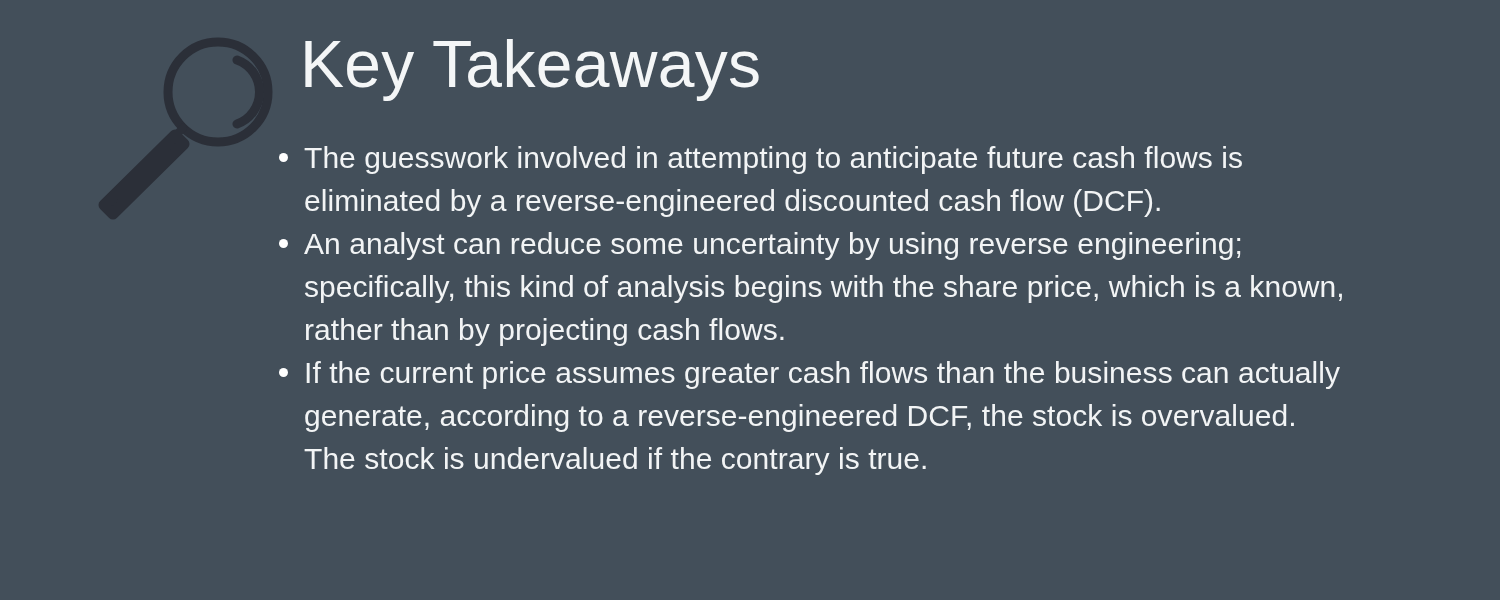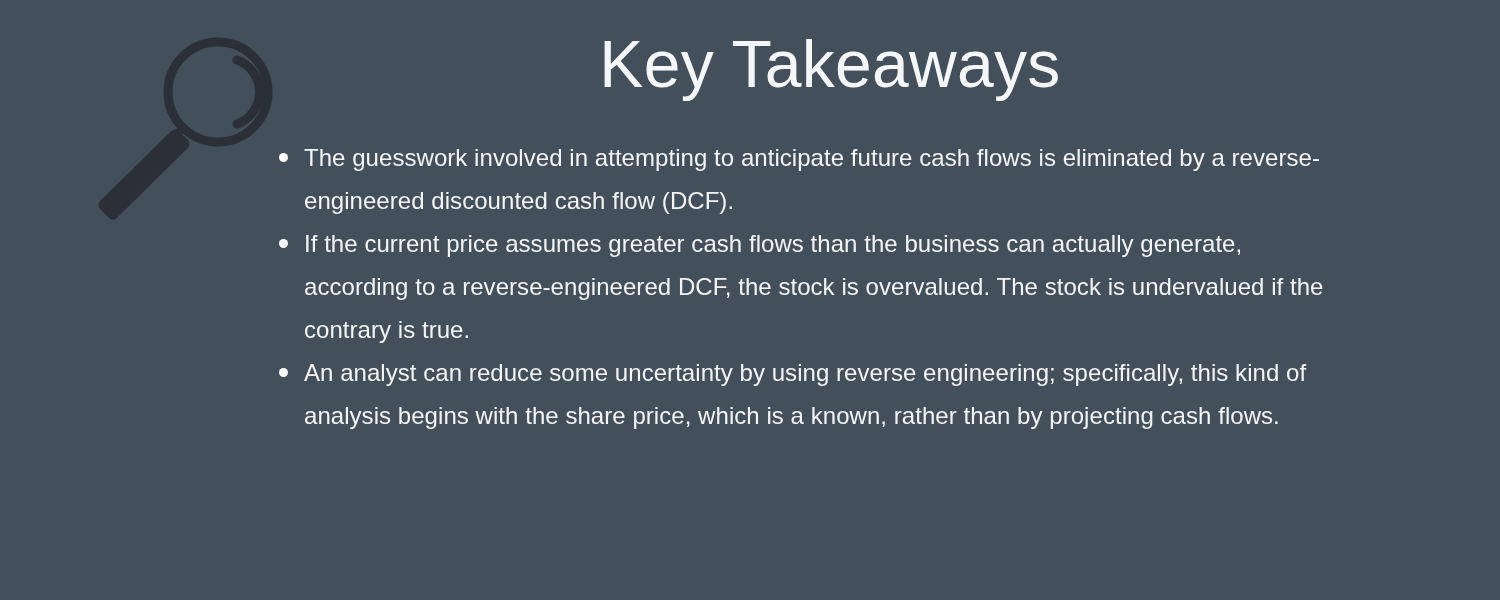--- a/index.html
+++ b/index.html
@@ -25,42 +25,42 @@
     left: 80px;
     top: 18px;
     width: 220px;
     height: 220px;
   }
   .title {
     position: absolute;
     left: 300px;
     top: 28px;
     width: 1060px;
-    text-align: center;
+    text-align: left;
     color: #f4f6f7;
     font-size: 66px;
     font-weight: 300;
     line-height: 1.12;
     letter-spacing: 0.3px;
     white-space: nowrap;
   }
   .takeaways-list {
     position: absolute;
     left: 272px;
     top: 136px;
     width: 1075px;
     margin: 0;
     padding: 0;
     list-style: none;
   }
   .takeaway-item {
     position: relative;
     padding-left: 32px;
     color: #f2f4f5;
-    font-size: 24px;
+    font-size: 30px;
     font-weight: 400;
     line-height: 43px;
     letter-spacing: 0.05px;
   }
   .bullet-marker {
     position: absolute;
     left: 7px;
     top: 17px;
     width: 9px;
     height: 9px;
@@ -89,21 +89,21 @@
 
   <div class="title">Key Takeaways</div>
 
   <ul class="takeaways-list">
     <li class="takeaway-item">
       <span class="bullet-marker"></span>
       <span class="takeaway-text">The guesswork involved in attempting to anticipate future cash flows is eliminated by a reverse-engineered discounted cash flow (DCF).</span>
     </li>
     <li class="takeaway-item">
       <span class="bullet-marker"></span>
-      <span class="takeaway-text">If the current price assumes greater cash flows than the business can actually generate, according to a reverse-engineered DCF, the stock is overvalued. The stock is undervalued if the contrary is true.</span>
+      <span class="takeaway-text">An analyst can reduce some uncertainty by using reverse engineering; specifically, this kind of analysis begins with the share price, which is a known, rather than by projecting cash flows.</span>
     </li>
     <li class="takeaway-item">
       <span class="bullet-marker"></span>
-      <span class="takeaway-text">An analyst can reduce some uncertainty by using reverse engineering; specifically, this kind of analysis begins with the share price, which is a known, rather than by projecting cash flows.</span>
+      <span class="takeaway-text">If the current price assumes greater cash flows than the business can actually generate, according to a reverse-engineered DCF, the stock is overvalued. The stock is undervalued if the contrary is true.</span>
     </li>
   </ul>
 
 </div>
 
 </body></html>

